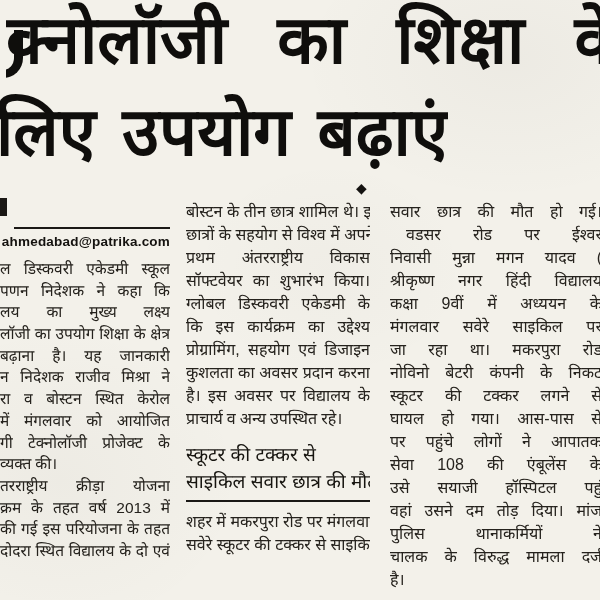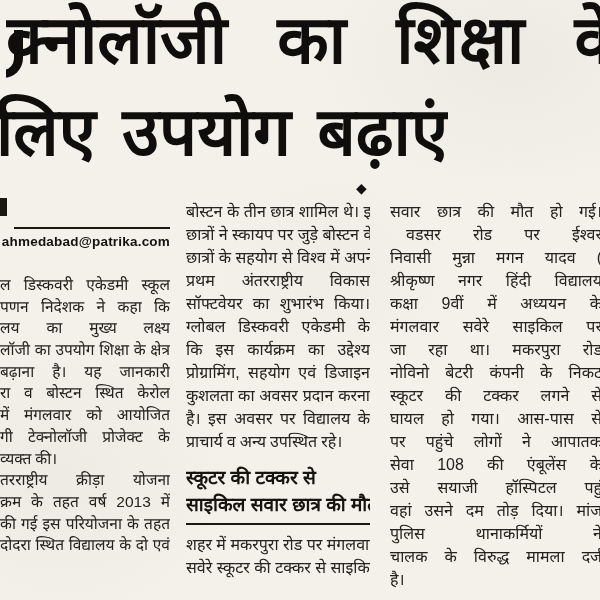--- a/index.html
+++ b/index.html
@@ -105,27 +105,27 @@
     margin: 11px 0 4px 14px;
     height: 0;
   }
   .byline-email {
     font-size: 13.5px;
     font-weight: 700;
     color: #14120f;
     text-align: right;
     height: 17px;
     line-height: 17px;
-    margin-bottom: 24px;
+    margin-bottom: 8px;
     letter-spacing: 0.2px;
   }
 
   
   .sub {
-    font-weight: 700;
+    font-weight: 400;
     font-size: 19px;
     color: #16140f;
     white-space: nowrap;
     overflow: hidden;
   }
   .sub1 { margin-top: 11px; height: 27px; line-height: 27px; }
   .sub2 {
     height: 27px; line-height: 27px;
     padding-bottom: 5px;
     border-bottom: 2px solid #1a1815;
@@ -149,33 +149,33 @@
 
   <div class="col col-left">
     <div class="byline-frag"></div>
     <div class="byline-rule"></div>
     <div class="byline-email">ahmedabad@patrika.com</div>
     <div class="bl">ल डिस्कवरी एकेडमी स्कूल</div>
     <div class="bl">पणन निदेशक ने कहा कि</div>
     <div class="bl">लय का मुख्य लक्ष्य</div>
     <div class="bl">लॉजी का उपयोग शिक्षा के क्षेत्र</div>
     <div class="bl">बढ़ाना है। यह जानकारी</div>
+    <div class="bl">न निदेशक राजीव मिश्रा ने</div>
     <div class="bl">रा व बोस्टन स्थित केरोल</div>
     <div class="bl">में मंगलवार को आयोजित</div>
     <div class="bl">गी टेक्नोलॉजी प्रोजेक्ट के</div>
     <div class="bl short">व्यक्त की।</div>
     <div class="bl">तरराष्ट्रीय क्रीड़ा योजना</div>
     <div class="bl">क्रम के तहत वर्ष 2013 में</div>
     <div class="bl">की गई इस परियोजना के तहत</div>
     <div class="bl">दोदरा स्थित विद्यालय के दो एवं</div>
   </div>
 
   <div class="col col-middle">
     <div class="bl">बोस्टन के तीन छात्र शामिल थे। इन</div>
-    <div class="bl">छात्रों ने स्कायप पर जुड़े बोस्टन के</div>
     <div class="bl">छात्रों के सहयोग से विश्व में अपने</div>
     <div class="bl">प्रथम अंतरराष्ट्रीय विकास</div>
     <div class="bl">सॉफ्टवेयर का शुभारंभ किया।</div>
     <div class="bl">ग्लोबल डिस्कवरी एकेडमी के</div>
     <div class="bl">कि इस कार्यक्रम का उद्देश्य</div>
     <div class="bl">प्रोग्रामिंग, सहयोग एवं डिजाइन</div>
     <div class="bl">कुशलता का अवसर प्रदान करना</div>
     <div class="bl">है। इस अवसर पर विद्यालय के</div>
     <div class="bl short">प्राचार्य व अन्य उपस्थित रहे।</div>
     <div class="sub sub1">स्कूटर की टक्कर से</div>

